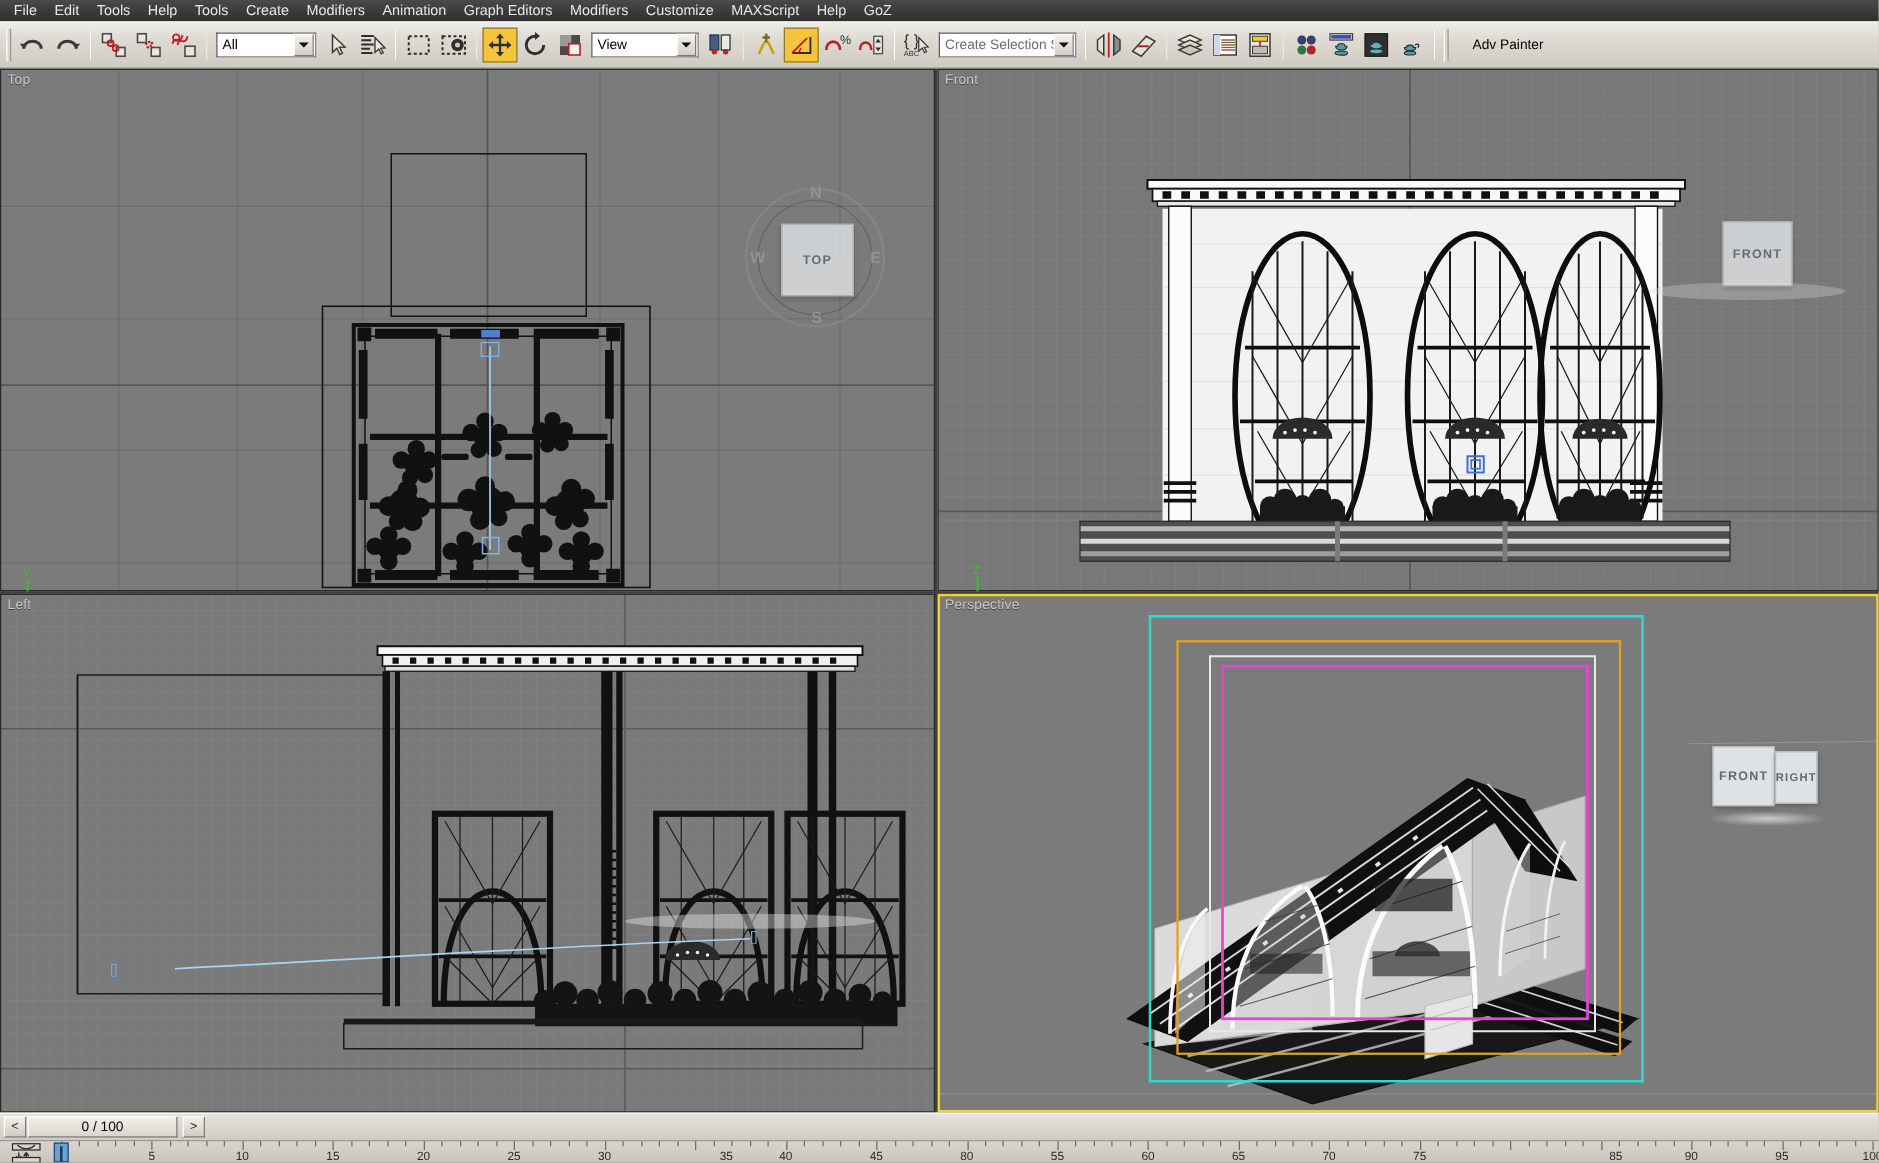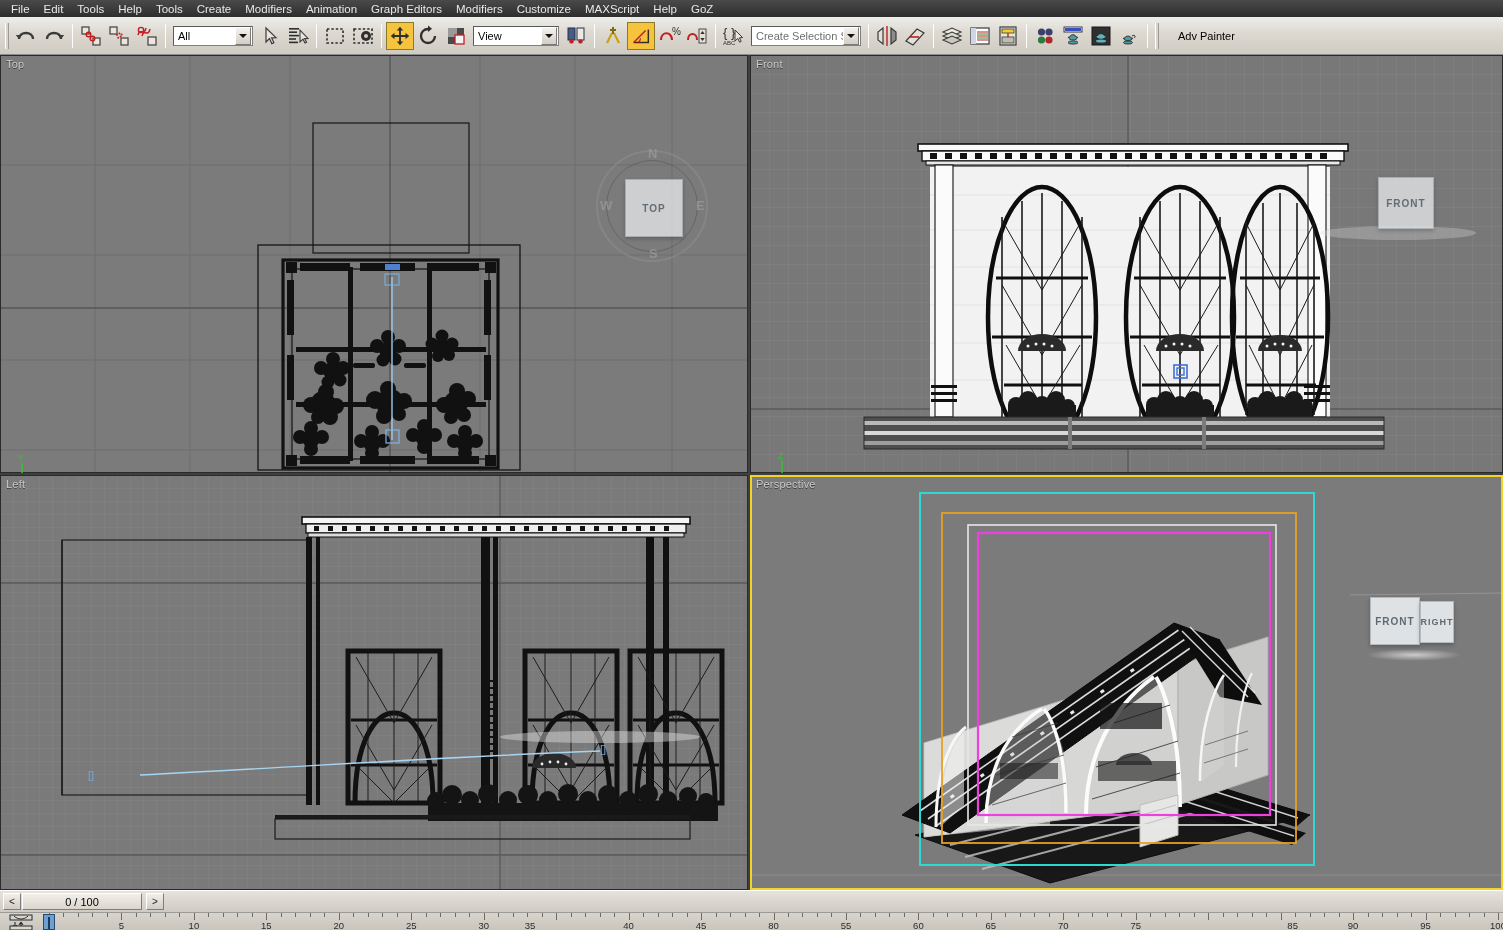--- a/index.html
+++ b/index.html
@@ -1303,21 +1303,21 @@
         <div class="tick minor" style="left: 1425.02px;"></div>
         <div class="tick minor" style="left: 1439.51px;"></div>
         <div class="tick major" style="left: 1454px;"></div>
         <div class="tlabel" style="left: 5px;">0</div>
         <div class="tlabel" style="left: 77.45px;">5</div>
         <div class="tlabel" style="left: 149.9px;">10</div>
         <div class="tlabel" style="left: 222.35px;">15</div>
         <div class="tlabel" style="left: 294.8px;">20</div>
         <div class="tlabel" style="left: 367.25px;">25</div>
         <div class="tlabel" style="left: 439.7px;">30</div>
-        <div class="tlabel" style="left: 486px;">35</div>
+        <div class="tlabel" style="left: 537px;">35</div>
         <div class="tlabel" style="left: 584.6px;">40</div>
         <div class="tlabel" style="left: 657.05px;">45</div>
         <div class="tlabel" style="left: 729.5px;">80</div>
         <div class="tlabel" style="left: 801.95px;">55</div>
         <div class="tlabel" style="left: 874.4px;">60</div>
         <div class="tlabel" style="left: 946.85px;">65</div>
         <div class="tlabel" style="left: 1019.3px;">70</div>
         <div class="tlabel" style="left: 1091.75px; text-align: right;">75</div>
         <div class="tlabel" style="left: 1164.2px; margin-top: 20px;">80</div>
         <div class="tlabel" style="left: 1236.65px; margin-left: 12px;">85</div>

